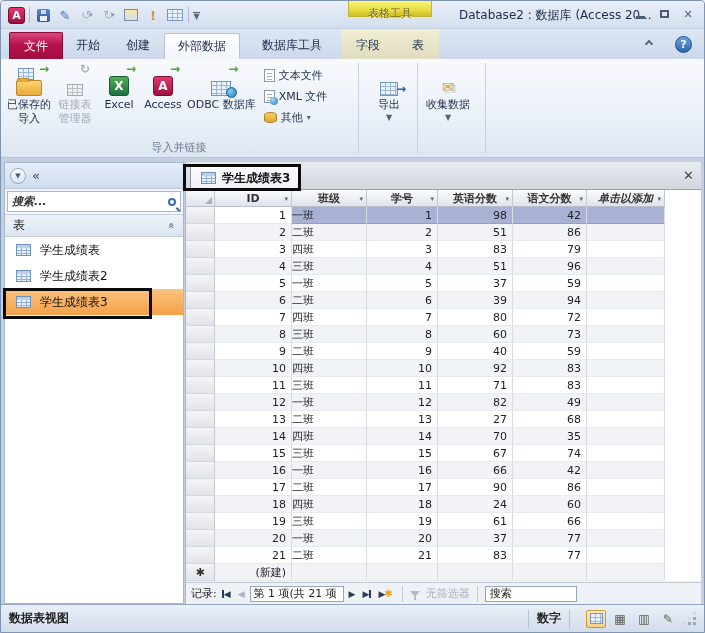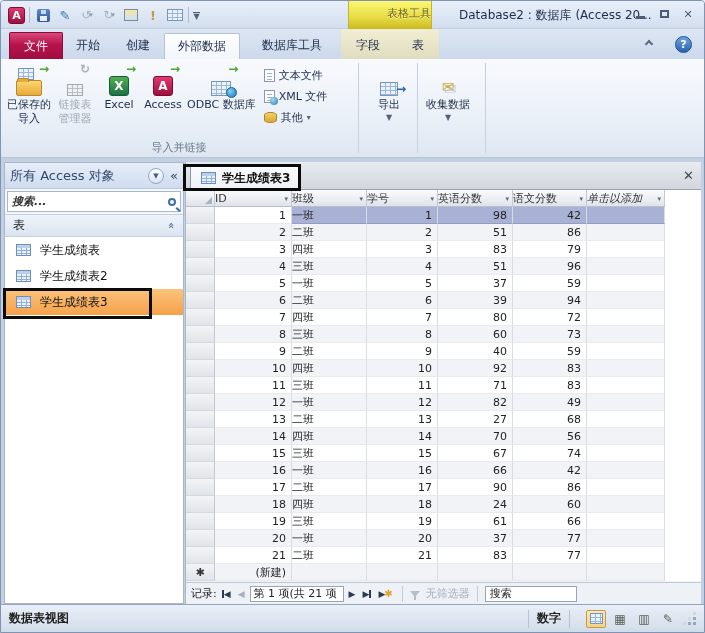--- a/index.html
+++ b/index.html
@@ -18,21 +18,21 @@
   .floppy{width:13px;height:13px;background:linear-gradient(#5b86c9,#2d5a9e);border-radius:2px;position:relative;}
   .floppy:after{content:"";position:absolute;left:3px;bottom:1px;width:7px;height:5px;background:#e8eef8;}
   .floppy:before{content:"";position:absolute;left:4px;top:1px;width:5px;height:4px;background:#cdd9ec;}
   .pencil{color:#3c78b4;font-size:13px;transform:rotate(0deg);}
   .gray{color:#a7b0bf;}
   .ddmini{font-size:7px;color:#8b96a8;margin-left:-2px;}
   .winicon{width:14px;height:12px;border:1px solid #7a8aa5;background:linear-gradient(#f6e6a0,#cfe0f4);}
   .bang{color:#c99b3f;font-weight:bold;font-size:13px;}
   .qat-dd{display:inline-flex;flex-direction:column;align-items:center;font-size:8px;color:#55617a;line-height:4px;}
   .qat-dd b{display:block;width:7px;height:1px;background:#55617a;margin-bottom:2px;}
-  .ctx-head{position:absolute;left:347px;top:0;width:84px;height:28px;text-align:right;
+  .ctx-head{position:absolute;left:347px;top:0;width:84px;height:16px;text-align:center;
     background:linear-gradient(#fcf773,#e7dc45 60%,#cdbd22);border:1px solid #c3b52e;border-top:none;
     font-size:11px;color:#6e6410;line-height:26px;text-shadow:0 1px 0 #fdf9b0;}
   .title-text{position:absolute;left:458px;top:6px;font-size:12px;color:#1d2c49;white-space:nowrap;}
   .winbtns{position:absolute;right:8px;top:6px;display:flex;gap:8px;color:#4e5d77;}
   .wb{width:16px;height:14px;display:flex;align-items:center;justify-content:center;font-size:11px;}
   .wb-min b{display:block;width:9px;height:3px;background:#4e5d77;margin-top:6px;}
   .wb-rest b{display:block;width:9px;height:8px;border:2px solid #4e5d77;}
   
   .tabrow{position:absolute;left:0;top:28px;right:0;height:30px;background:linear-gradient(#dde6f3,#ccd9ec);}
   .ctxzone{position:absolute;left:340px;top:0;width:98px;height:30px;background:linear-gradient(#f4efcd,#e4ddb8);opacity:.85;}
@@ -113,21 +113,21 @@
     background:linear-gradient(#e8ebf0,#d2d6dd);border-bottom:1px solid #9aa3b1;border-left:1px solid #a9b6ca;}
   .doctab{position:absolute;left:4px;top:3px;height:25px;display:flex;align-items:center;gap:6px;padding:0 10px;
     background:linear-gradient(#fcfdff,#eef1f6);border:1px solid #8f97a6;border-bottom:none;border-radius:2px 2px 0 0;
     font-weight:bold;font-size:12px;color:#111;}
   .tabclose{position:absolute;right:7px;top:6px;font-size:13px;color:#444;font-weight:bold;}
   .datasheet{position:absolute;left:0;right:0;top:28px;bottom:22px;background:#fff;overflow:hidden;border-left:1px solid #a9b6ca;}
   .drow,.dhead{display:flex;height:17px;}
   .dcell{height:17px;border-right:1px solid #d8dce3;border-bottom:1px solid #e7eaef;font-size:11px;
     display:flex;align-items:center;overflow:hidden;white-space:nowrap;}
   .dhead .dcell{background:linear-gradient(#fafbfc,#dfe3ea);border-right:1px solid #c3c8d1;border-bottom:1px solid #b9bfc9;
-    color:#333;position:relative;}
+    color:#333;justify-content:center;position:relative;font-weight:bold;}
   .dhead .hdd{position:absolute;right:3px;top:5px;font-size:7px;color:#5a6578;}
   .c0{width:77px;} .c1{width:75px;} .c2{width:71px;} .c3{width:75px;} .c4{width:74px;} .c5{width:78px;}
   .rsel{width:29px;background:linear-gradient(#f3f4f6,#e1e4e9);border-right:1px solid #c3c8d1;border-bottom:1px solid #d4d8df;
     display:flex;align-items:center;justify-content:center;font-size:11px;color:#333;}
   .dhead .rsel{background:linear-gradient(#fafbfc,#dfe3ea);border-bottom:1px solid #b9bfc9;position:relative;}
   .dhead .rsel:after{content:"";position:absolute;right:2px;bottom:2px;border-left:7px solid transparent;border-bottom:7px solid #aab2be;}
   .num{justify-content:flex-end;padding-right:5px;}
   .txt{justify-content:flex-start;padding-left:0;}
   .stripe .dcell{background:#f1f3f7;}
   .dcell.sel{background:#a9b1d4 !important;border-bottom-color:#959dc2;}
@@ -300,21 +300,20 @@
           <span class="bigdd">▼</span>
         </div>
       </div>
     </div>
     <div class="grpsep" style="left:484px;"></div>
   </div>
 
   <div class="main">
     <div class="navpane">
       <div class="nav-header">
-        <span class="t">所有 Access 对象</span>
         <span class="circledd">▼</span>
         <span class="shutter">«</span>
       </div>
       <div class="nav-search">
         <div class="searchbox">
           <span class="ph">搜索...</span>
           <span class="mag"></span>
         </div>
       </div>
       <div class="nav-section">
@@ -490,21 +489,21 @@
               <div class="dcell c3 num">27</div>
               <div class="dcell c4 num">68</div>
               <div class="dcell c5 "></div>
             </div>
             <div class="drow stripe">
               <div class="rsel"></div>
               <div class="dcell c0 num">14</div>
               <div class="dcell c1 txt">四班</div>
               <div class="dcell c2 num">14</div>
               <div class="dcell c3 num">70</div>
-              <div class="dcell c4 num">56</div>
+              <div class="dcell c4 num">35</div>
               <div class="dcell c5 "></div>
             </div>
             <div class="drow">
               <div class="rsel"></div>
               <div class="dcell c0 num">15</div>
               <div class="dcell c1 txt">三班</div>
               <div class="dcell c2 num">15</div>
               <div class="dcell c3 num">67</div>
               <div class="dcell c4 num">74</div>
               <div class="dcell c5 "></div>

